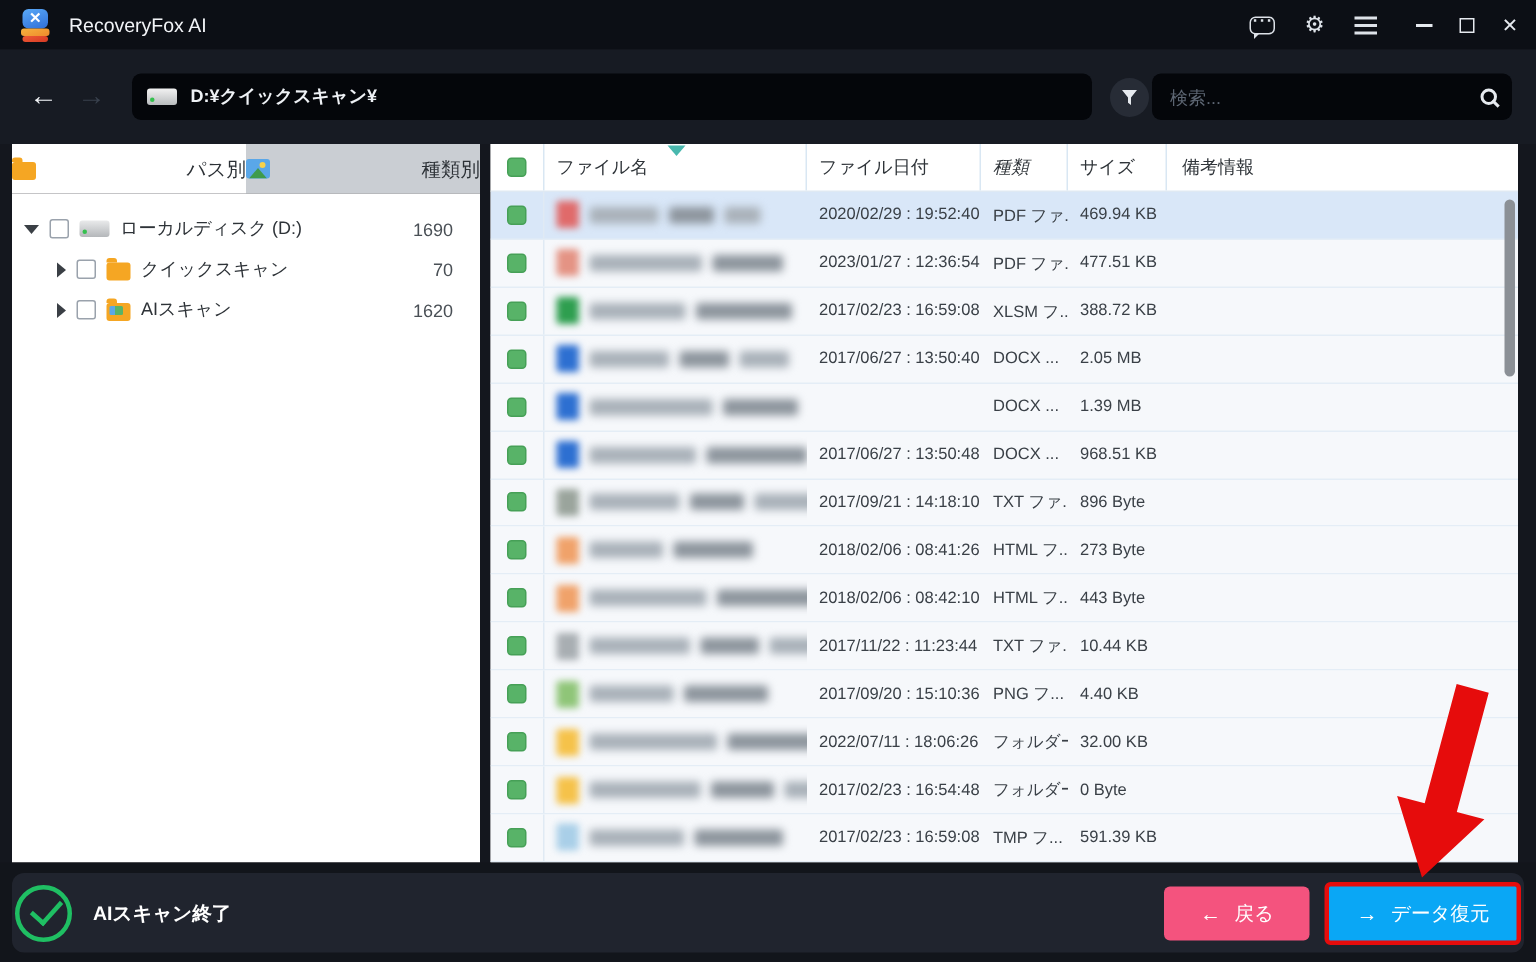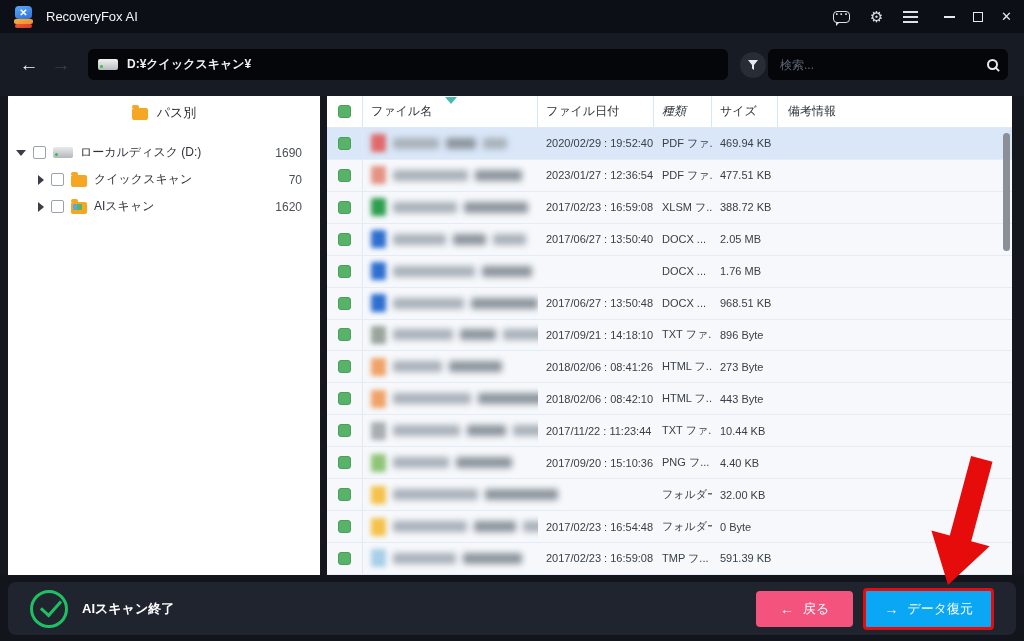--- a/index.html
+++ b/index.html
@@ -58,21 +58,21 @@
   .mag { width:11px; height:11px; border:2px solid #e6eaef; border-radius:50%; position:relative; }
   .mag::after { content:""; position:absolute; width:2px; height:6px; background:#e6eaef;
     right:-2px; bottom:-4px; transform:rotate(-45deg); }
 
   
   .content { position:absolute; top:96px; left:8px; width:1004px; height:479px; display:flex; }
 
   
   .sidebar { width:312px; display:flex; flex-direction:column; }
   .tabs { display:flex; height:33px; }
-  .tab { flex:1; display:flex; align-items:center; justify-content:center; gap:9px;
+  .tab { flex:1; display:flex; align-items:center; justify-content:space-between; gap:9px;
     font-size:13px; color:#2c3136; }
   .tab.active { background:#ffffff; }
   .tab.inactive { background:#caced3; }
   .folder-ico { width:16px; height:12px; background:#f5a623; border-radius:2px; position:relative; margin-top:2px;}
   .folder-ico::before { content:""; position:absolute; top:-3px; left:0; width:7px; height:3px;
     background:#f5a623; border-radius:2px 2px 0 0; }
   .pic-ico { width:16px; height:13px; background:#5aa7e8; border-radius:2px; position:relative; overflow:hidden; }
   .pic-ico::before { content:""; position:absolute; bottom:0; left:2px;
     border-left:6px solid transparent; border-right:6px solid transparent; border-bottom:7px solid #3f9b4c; }
   .pic-ico::after { content:""; position:absolute; top:2px; right:3px; width:4px; height:4px;
@@ -119,21 +119,21 @@
   .cell-date { width:116px; padding-left:8px; white-space:nowrap; }
   .cell-type { width:58px; padding-left:8px; white-space:nowrap; overflow:hidden; }
   .cell-size { width:66px; padding-left:8px; white-space:nowrap; }
   .cell-notes { width:234px; }
   .vscroll { position:absolute; right:2px; top:37px; width:7px; height:118px;
     background:#8b9096; border-radius:4px; }
 
   
   .bottombar { position:absolute; left:0; right:0; bottom:0; height:66px; background:#12151b; }
   .bar-inner { position:absolute; left:8px; right:8px; top:7px; bottom:6px; background:#20242e;
-    border-radius:8px; display:flex; align-items:center; padding:0 22px; }
+    border-radius:8px; display:flex; align-items:center; padding:0 2px; }
   .check-circle { width:38px; height:38px; border-radius:50%; border:3px solid #1fbf63;
     position:relative; margin-right:14px; flex:0 0 auto; }
   .check-circle::after { content:""; position:absolute; left:8px; top:7px; width:17px; height:9px;
     border-left:3.5px solid #1fbf63; border-bottom:3.5px solid #1fbf63; transform:rotate(-48deg); }
   .status-col { display:flex; flex-direction:column; gap:5px; }
   .status-title { color:#ffffff; font-weight:bold; font-size:13px; }
   .status-row { display:flex; align-items:center; font-size:12px; color:#8f98a3; }
   .progress-val { color:#1e9fff; margin-left:5px; font-size:13px; }
   .pause-ico { display:flex; gap:3px; margin-left:22px; }
   .pause-ico i { width:4px; height:12px; background:#4c535d; }
@@ -200,20 +200,24 @@
 </div>
 
 <div class="content">
 
   <div class="sidebar">
     <div class="tabs">
       <div class="tab active">
         <div class="folder-ico"></div>
         <span>パス別</span>
       </div>
+      <div class="tab inactive">
+        <div class="pic-ico"></div>
+        <span>種類別</span>
+      </div>
     </div>
     <div class="sidebar-body">
         <div class="tree-item" style="padding-left: 0px;">
     <div class="caret down"></div>
     <div class="cb"></div>
     <div class="tree-drive"></div>
     <span class="t-label">ローカルディスク (D:)</span>
     <span class="count">1690</span>
   </div>
         <div class="tree-item" style="padding-left: 22px;">
@@ -312,21 +316,21 @@
     <div class="cell cell-check">
             <div class="green-box"></div>
           </div>
     <div class="cell cell-name">
       <div class="file-icon-blur" style="background: rgb(45, 111, 209);"></div>
       <div class="blur-bar" style="width: 82px;"></div>
       <div class="blur-bar b2" style="width: 50px;"></div>
       <div class="blur-bar" style="width: 0px;"></div>
     </div>
     <div class="cell cell-type">DOCX ...</div>
-    <div class="cell cell-size">1.76 MB</div>
+    <div class="cell cell-size">1.39 MB</div>
     <div class="cell cell-notes"></div>
   </div>
         <div class="row">
     <div class="cell cell-check">
             <div class="green-box"></div>
           </div>
     <div class="cell cell-name">
       <div class="file-icon-blur" style="background: rgb(45, 111, 209);"></div>
       <div class="blur-bar" style="width: 71px;"></div>
       <div class="blur-bar b2" style="width: 67px;"></div>
@@ -415,20 +419,21 @@
         <div class="row">
     <div class="cell cell-check">
             <div class="green-box"></div>
           </div>
     <div class="cell cell-name">
       <div class="file-icon-blur" style="background: rgb(245, 194, 74);"></div>
       <div class="blur-bar" style="width: 85px;"></div>
       <div class="blur-bar b2" style="width: 73px;"></div>
       <div class="blur-bar" style="width: 0px;"></div>
     </div>
+    <div class="cell cell-date">2022/07/11 : 18:06:26</div>
     <div class="cell cell-type">フォルダー</div>
     <div class="cell cell-size">32.00 KB</div>
     <div class="cell cell-notes"></div>
   </div>
         <div class="row">
     <div class="cell cell-check">
             <div class="green-box"></div>
           </div>
     <div class="cell cell-name">
       <div class="file-icon-blur" style="background: rgb(245, 194, 74);"></div>

